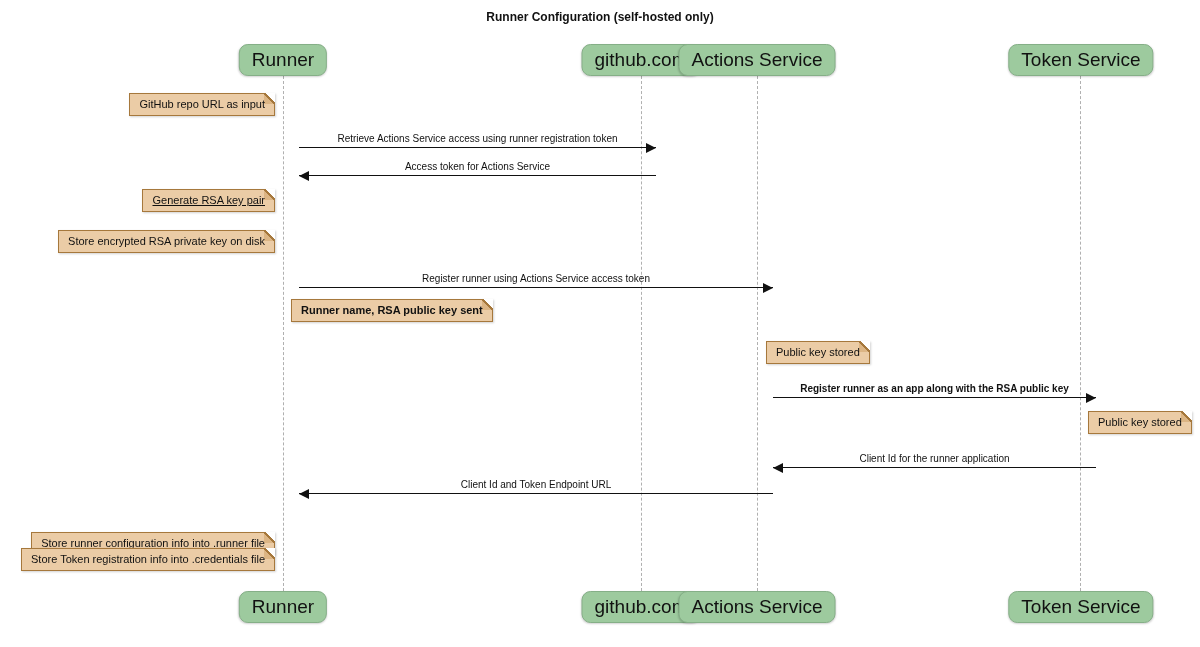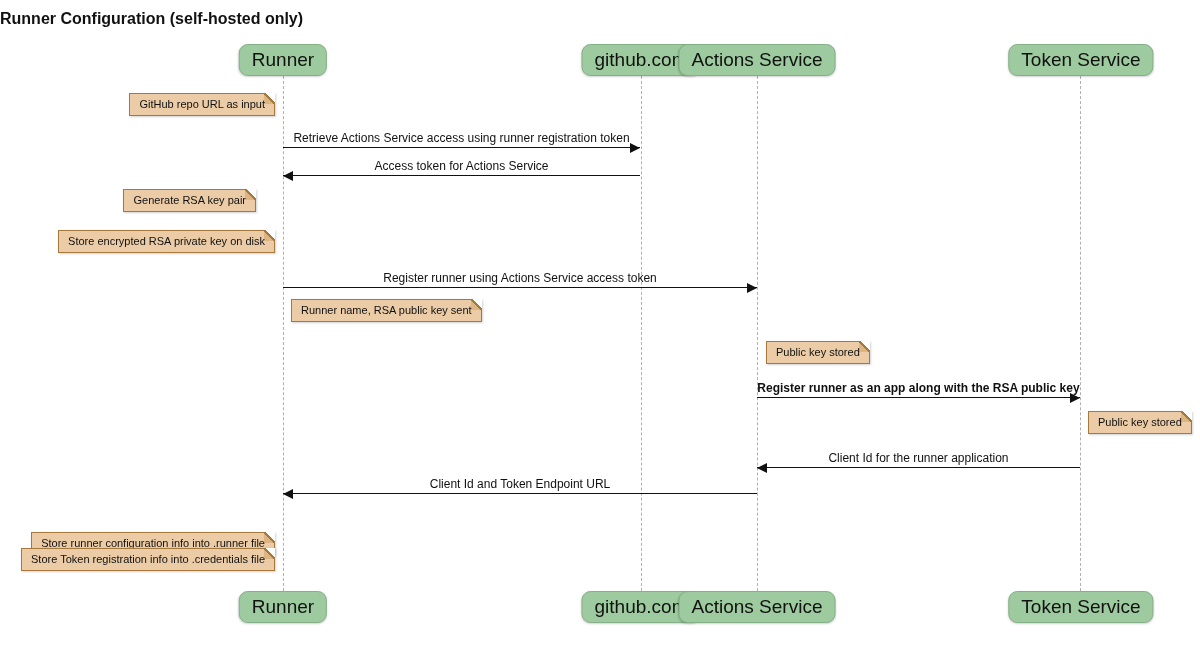--- a/index.html
+++ b/index.html
@@ -11,37 +11,37 @@
     --lifeline: #B0B0B0;
     --arrow: #111111;
     --background: #FFFFFF;
   }
   html, body { margin:0; padding:0; background:var(--background); }
   .canvas {
     position:relative; width:1200px; height:647px; background:var(--background);
     font-family:"Liberation Sans", sans-serif; color:#111; overflow:hidden;
   }
   .title {
-    position:absolute; top:10px; left:0; width:100%; 
-    font-size:16px; font-weight:bold; color:#111;
+    position:absolute; top:10px; left:0; width:100%; text-align:center;
+    font-size:12px; font-weight:bold; color:#111;
   }
   .lifeline {
     position:absolute; top:76px; height:515px; width:0;
     border-left:1px dashed var(--lifeline);
   }
   .participant {
     position:absolute; height:30px; line-height:30px; padding:0 12px;
     background:var(--participant-fill); border:1px solid var(--participant-border);
     border-radius:9px; font-size:19px; white-space:nowrap;
     transform:translateX(-50%);
     box-shadow:0 1px 2px rgba(0,0,0,0.18);
   }
   .participant.top { top:44px; }
   .participant.bottom { top:591px; }
-  .msg { position:absolute; font-size:12px; }
+  .msg { position:absolute; font-size:10px;margin-left:16px; }
   .msg-label {
     display:block; text-align:center; line-height:13px; margin-bottom:2px;
     white-space:nowrap; overflow:hidden;
   }
   .msg-line { display:block; height:0; border-top:1px solid var(--arrow); position:relative; }
   .arrowhead {
     position:absolute; top:-5px; width:0; height:0;
     border-top:5px solid transparent; border-bottom:5px solid transparent;
   }
   .msg.right .arrowhead { right:0; border-left:10px solid var(--arrow); }
@@ -114,29 +114,29 @@
     <span class="msg-label">Client Id and Token Endpoint URL</span>
     <span class="msg-line">
         <span class="arrowhead"></span>
       </span>
   </div>
 
   <div class="note" style="right:925px; top:93px;">
     <span class="fold"></span>
     <span class="note-text">GitHub repo URL as input</span>
   </div>
-  <div class="note" style="right:944px; top:189px;">
+  <div class="note" style="right:925px; top:189px;text-decoration:underline;">
     <span class="fold"></span>
     <span class="note-text">Generate RSA key pair</span>
   </div>
   <div class="note" style="right:925px; top:230px;">
     <span class="fold"></span>
     <span class="note-text">Store encrypted RSA private key on disk</span>
   </div>
-  <div class="note" style="left:291px; top:299px;">
+  <div class="note" style="left:291px; top:299px;font-weight:bold;">
     <span class="fold"></span>
     <span class="note-text">Runner name, RSA public key sent</span>
   </div>
   <div class="note" style="left:766px; top:341px;">
     <span class="fold"></span>
     <span class="note-text">Public key stored</span>
   </div>
   <div class="note" style="left:1088px; top:411px;">
     <span class="fold"></span>
     <span class="note-text">Public key stored</span>

